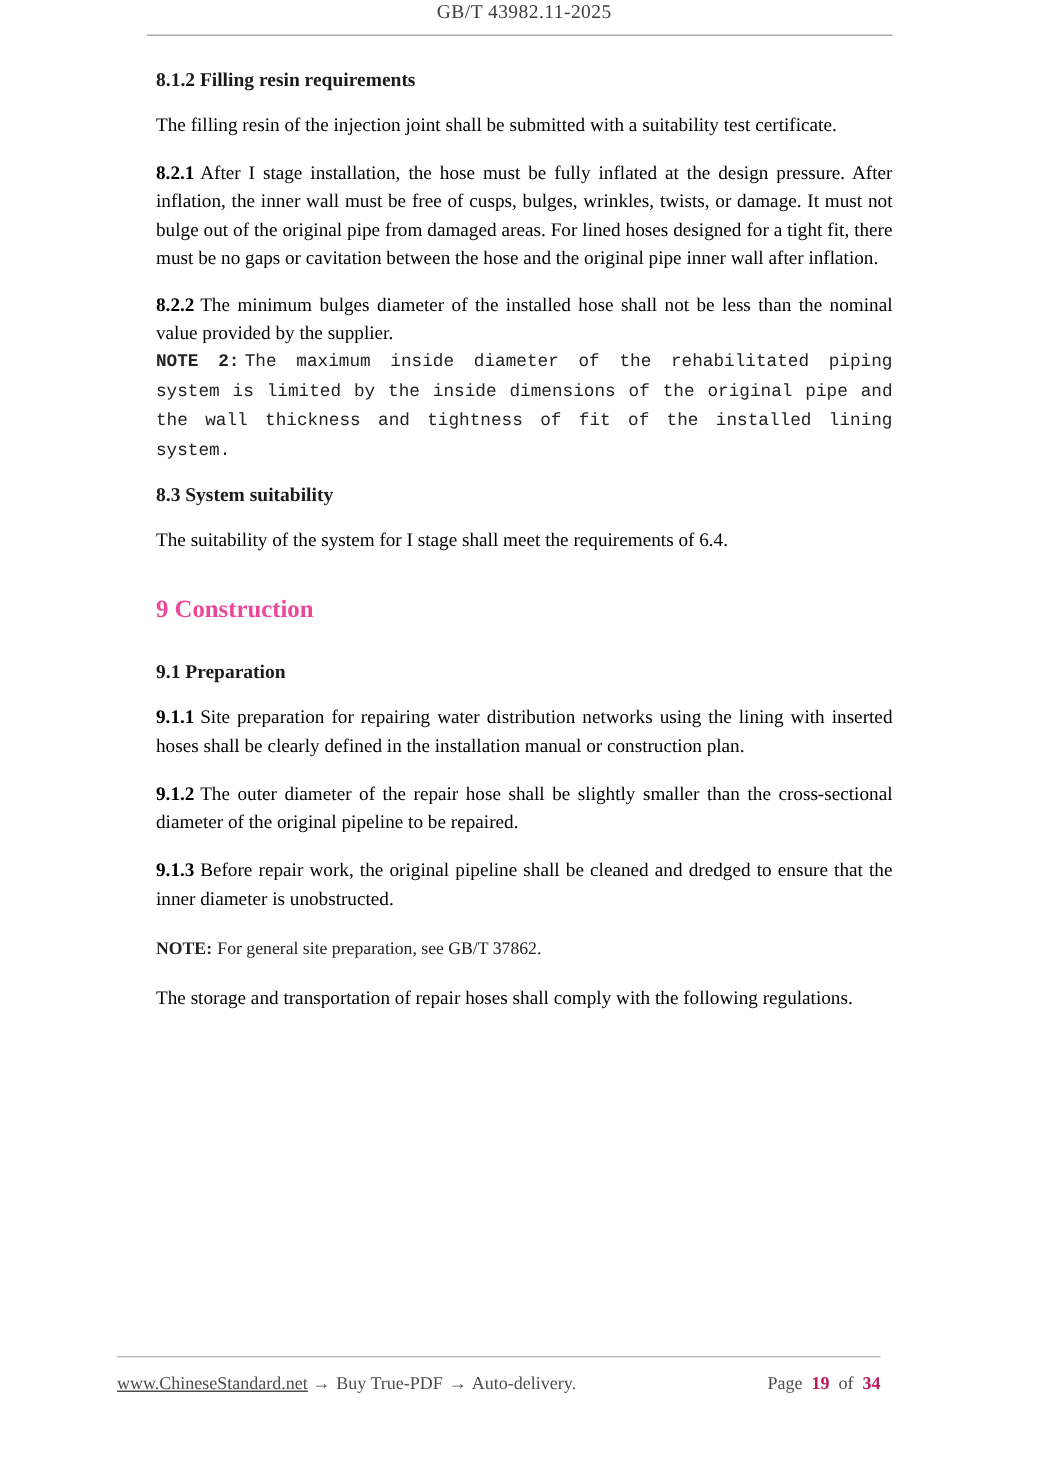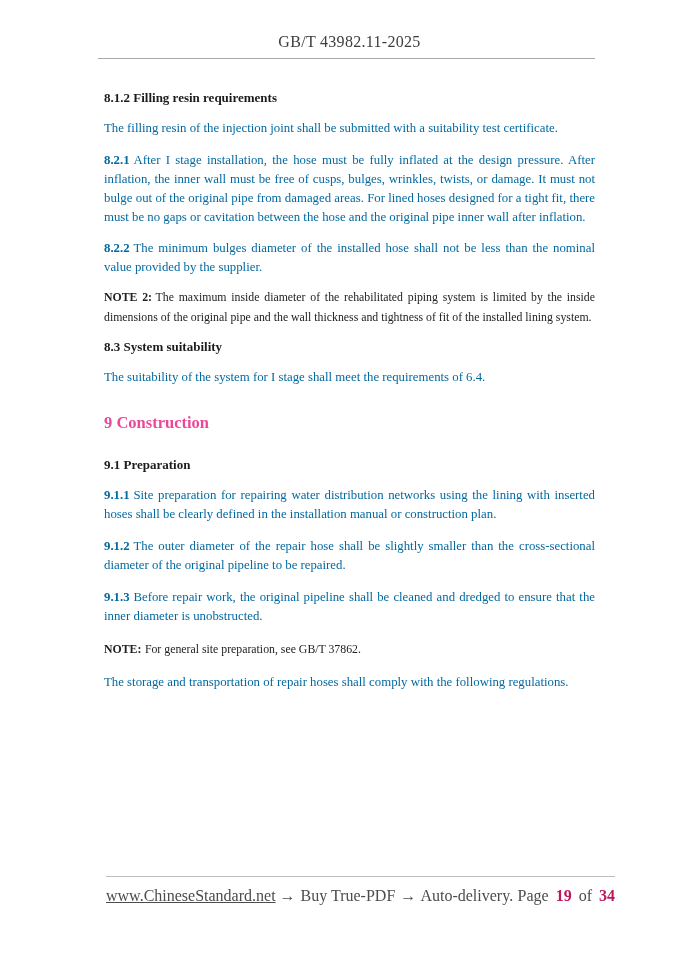--- a/index.html
+++ b/index.html
@@ -10,23 +10,22 @@
     font-family: "Liberation Serif", serif;
     color: #212121;
     overflow: hidden;
   }
   .content {
     position: absolute;
     left: 104px; top: 0;
     width: 491px;
   }
   .doc-code {
-    margin-top: 33px;
     text-align: center;
-    font-size: 16px;
+    font-size: 13px;
     color: #3d3d3d;
     letter-spacing: 0.3px;
   }
   .top-rule {
     border: 0; height: 0;
     border-top: 1px solid #a9a9a9;
     margin: 7px 0 0 -6px;
     width: 497px;
   }
   .h2 {
@@ -34,42 +33,41 @@
     margin: 26px 0 0; color: #ec4899;
   }
   .h3 {
     font-size: 13px; font-weight: bold;
     margin: 15px 0 0; color: #1b1b1b;
   }
   .para {
     font-size: 12.8px; line-height: 19px;
     margin: 13px 0 0;
     text-align: justify;
-    color: #0369a1;
+    color: #000000;
     font-family: Liberation Serif, serif;
   }
   .note {
     font-size: 11.8px; line-height: 19.5px;
     margin: 13px 0 0;
     text-align: justify;
     color: #222222;
   }
   .plabel { font-weight: bold; padding-right: 0.3em; }
-  .mt-21 { margin-top: 31px; }
+  .mt-21 { margin-top: 21px; }
   .mt-12 { margin-top: 12px; }
   .mt-14 { margin-top: 14px; }
-  .mt-11 { margin-top: 11px; }
+  .mt-11 { margin-top: 0; font-family: Liberation Mono, monospace; }
   .mt-24 { margin-top: 24px; }
   .footer {
     position: absolute;
-    left: 78px; top: 876px;
+    left: 78px; top: 904px;
     width: 509px;
-    font-size: 16px;
+    font-size: 12px;
     color: #4c4c4c;
-    margin-left: 28px;
   }
   .footer-rule {
     border: 0; height: 0;
     border-top: 1px solid #bdbdbd;
     margin: 0;
   }
   .footer-row {
     margin-top: 10px;
     display: flex;
     justify-content: space-between;

